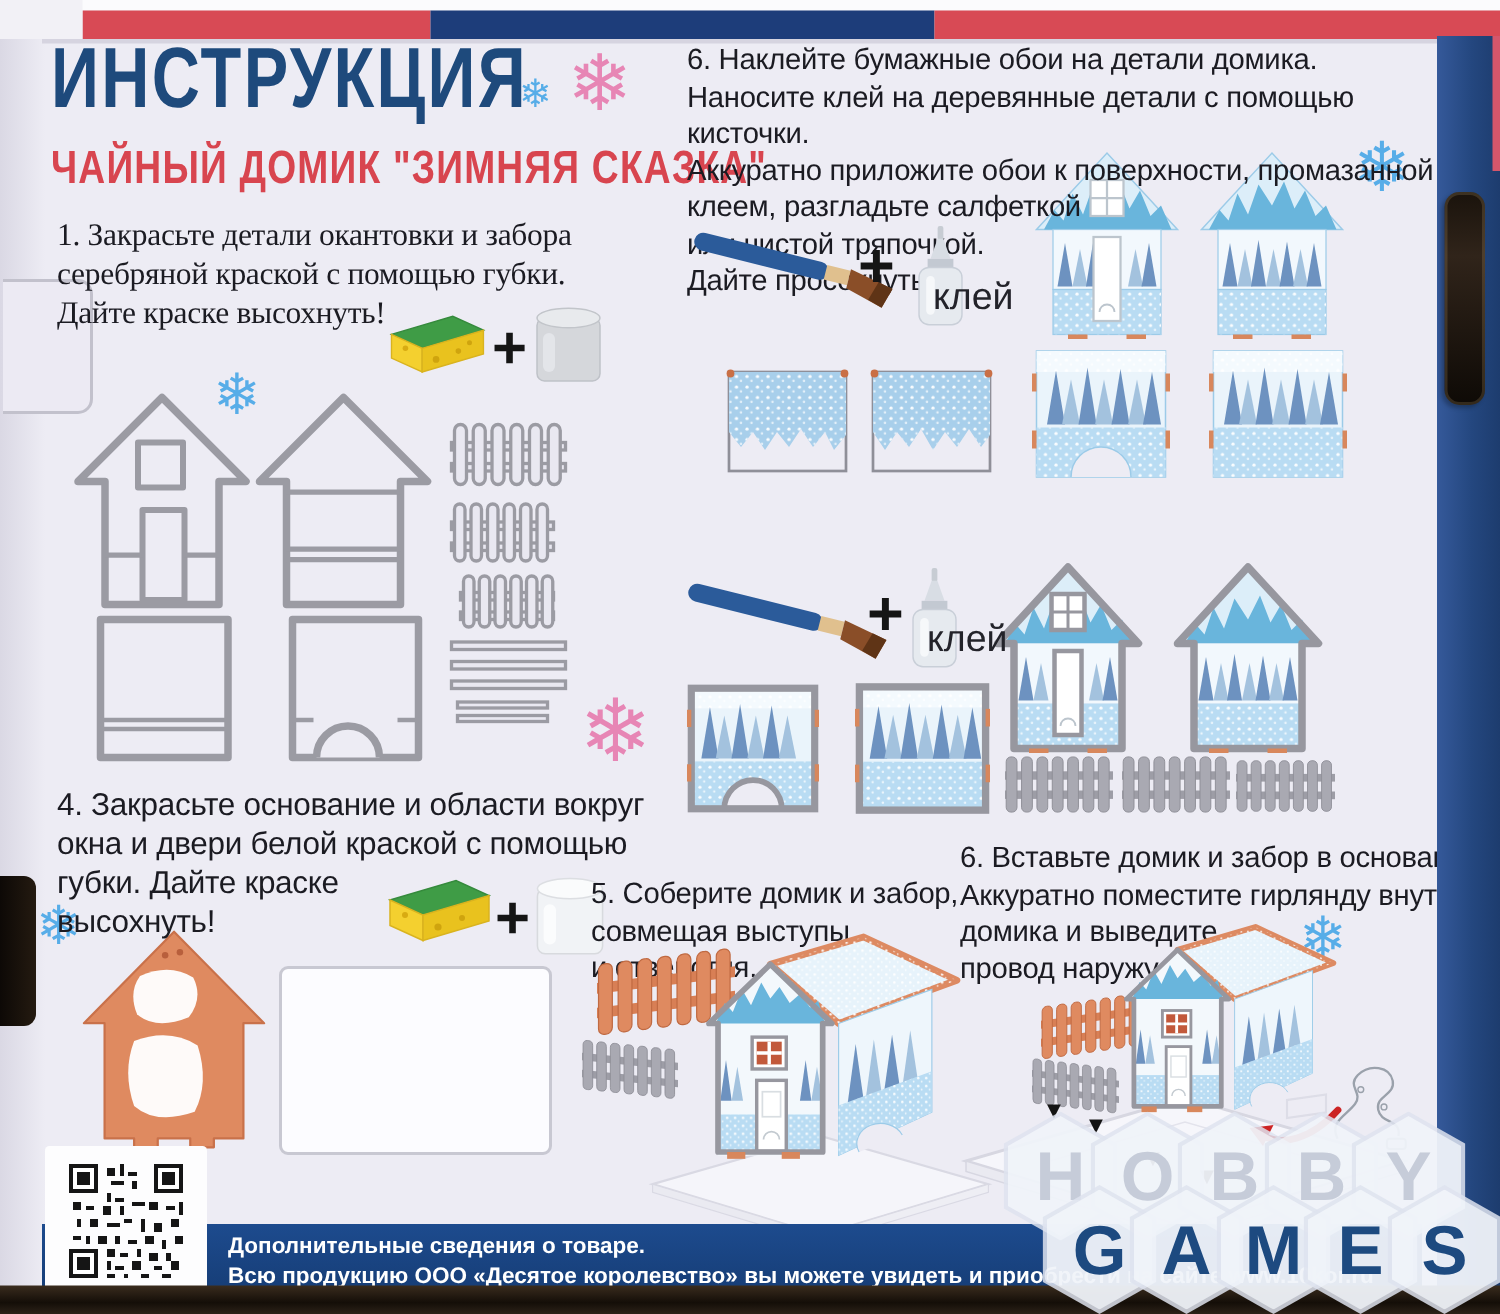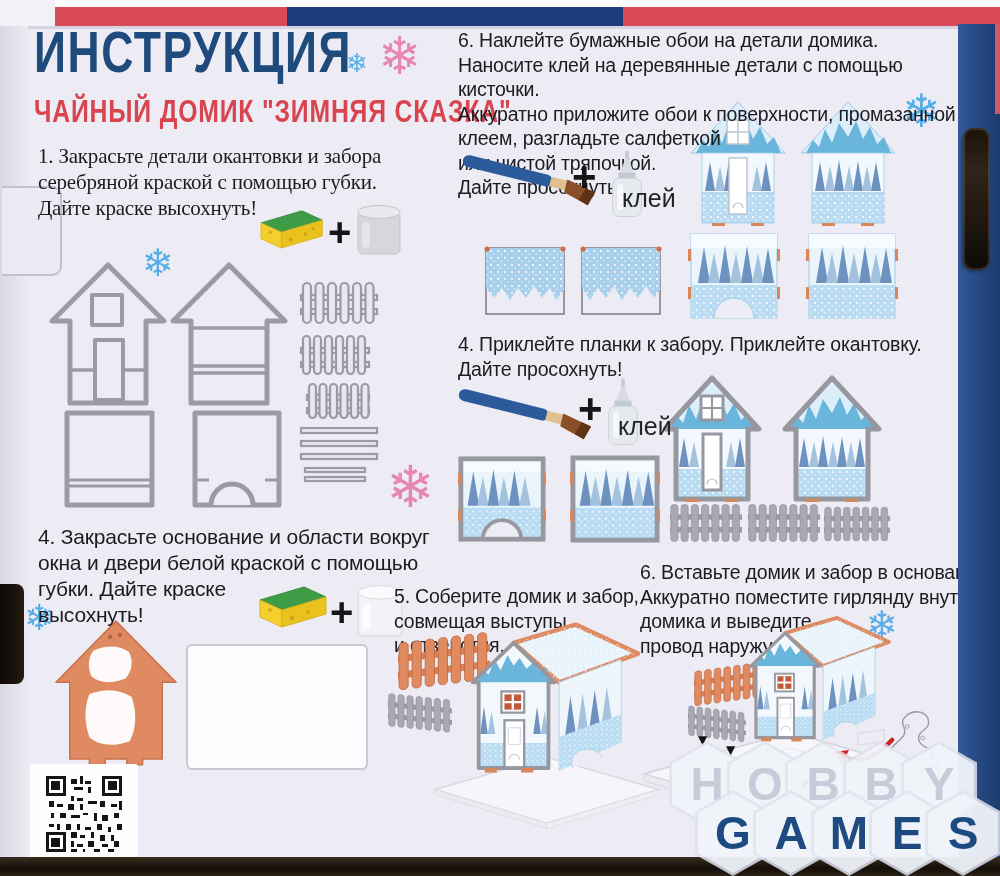--- a/index.html
+++ b/index.html
@@ -304,22 +304,20 @@
       <polygon points="64,52 70,22 76,52" fill="#a3c2de"></polygon>
     <polygon points="74,52 80,17 86,52" fill="#6d92c0"></polygon>
     <rect x="3" y="54" width="86" height="33" fill="#b9dcf3"></rect>
       <rect x="3" y="54" width="86" height="33" fill="url(#dots)"></rect>
     <rect x="0" y="18" width="3" height="12" fill="#d8875c"></rect>
       <rect x="89" y="18" width="3" height="12" fill="#d8875c"></rect>
     <rect x="0" y="56" width="3" height="12" fill="#d8875c"></rect>
       <rect x="89" y="56" width="3" height="12" fill="#d8875c"></rect>
   </svg>
 
-  <div class="step step-r" style="left:458px;top:332px;width:520px;">4. Приклейте планки к забору. Приклейте окантовку.
-Дайте просохнуть!</div>
   <svg class="abs" style="left:456px;top:384px;z-index:3;" width="150" height="70" viewBox="0 0 150 70">
     <g transform="rotate(14 20 16)">
       <rect x="2" y="8" width="92" height="12" rx="6" fill="#2b5b9a"></rect>
       <rect x="92" y="9" width="16" height="10" fill="#e0c08e"></rect>
       <polygon points="108,8 138,14 134,28 108,21" fill="#8a4e28"></polygon>
       <polygon points="128,12 138,14 134,28 124,25" fill="#5f3416"></polygon>
     </g>
   </svg>
   <span class="plus" style="left:578px;top:388px;font-size:42px;">+</span>
   <svg class="abs" style="left:602px;top:376px;z-index:3;" width="42" height="72" viewBox="0 0 44 72">
@@ -598,20 +596,24 @@
     <rect x="42" y="62" width="13" height="7" rx="2" fill="none" stroke="#9aa1ab" stroke-width="1.4"></rect>
     <circle cx="24" cy="28" r="2" fill="none" stroke="#9aa1ab"></circle>
       <circle cx="40" cy="40" r="2" fill="none" stroke="#9aa1ab"></circle>
   </svg>
 
   <svg class="abs" style="left:832px;top:736px;z-index:4;" width="64" height="30" viewBox="0 0 64 30">
     <path d="M60,4 C42,24 22,28 10,21" stroke="#cc2424" stroke-width="4.5" fill="none" stroke-linecap="round"></path>
     <polygon points="1,16 17,14 10,28" fill="#cc2424"></polygon>
   </svg>
 
+  <div class="footer">
+    <div class="l1">Дополнительные сведения о товаре.</div>
+    <div class="l2">Всю продукцию ООО «Десятое королевство» вы можете увидеть и приобрести на сайте www.10kor.ru</div>
+  </div>
   <div class="qr-box">
     <svg style="margin:9px 0 0 13px;" width="82" height="82" viewBox="0 0 29 29" shape-rendering="crispEdges">
       <rect x="1" y="1" width="7" height="7" fill="#151515"></rect>
         <rect x="2" y="2" width="5" height="5" fill="#fff"></rect>
         <rect x="3" y="3" width="3" height="3" fill="#151515"></rect>
       <rect x="21" y="1" width="7" height="7" fill="#151515"></rect>
         <rect x="22" y="2" width="5" height="5" fill="#fff"></rect>
         <rect x="23" y="3" width="3" height="3" fill="#151515"></rect>
       <rect x="1" y="21" width="7" height="7" fill="#151515"></rect>
         <rect x="2" y="22" width="5" height="5" fill="#fff"></rect>

